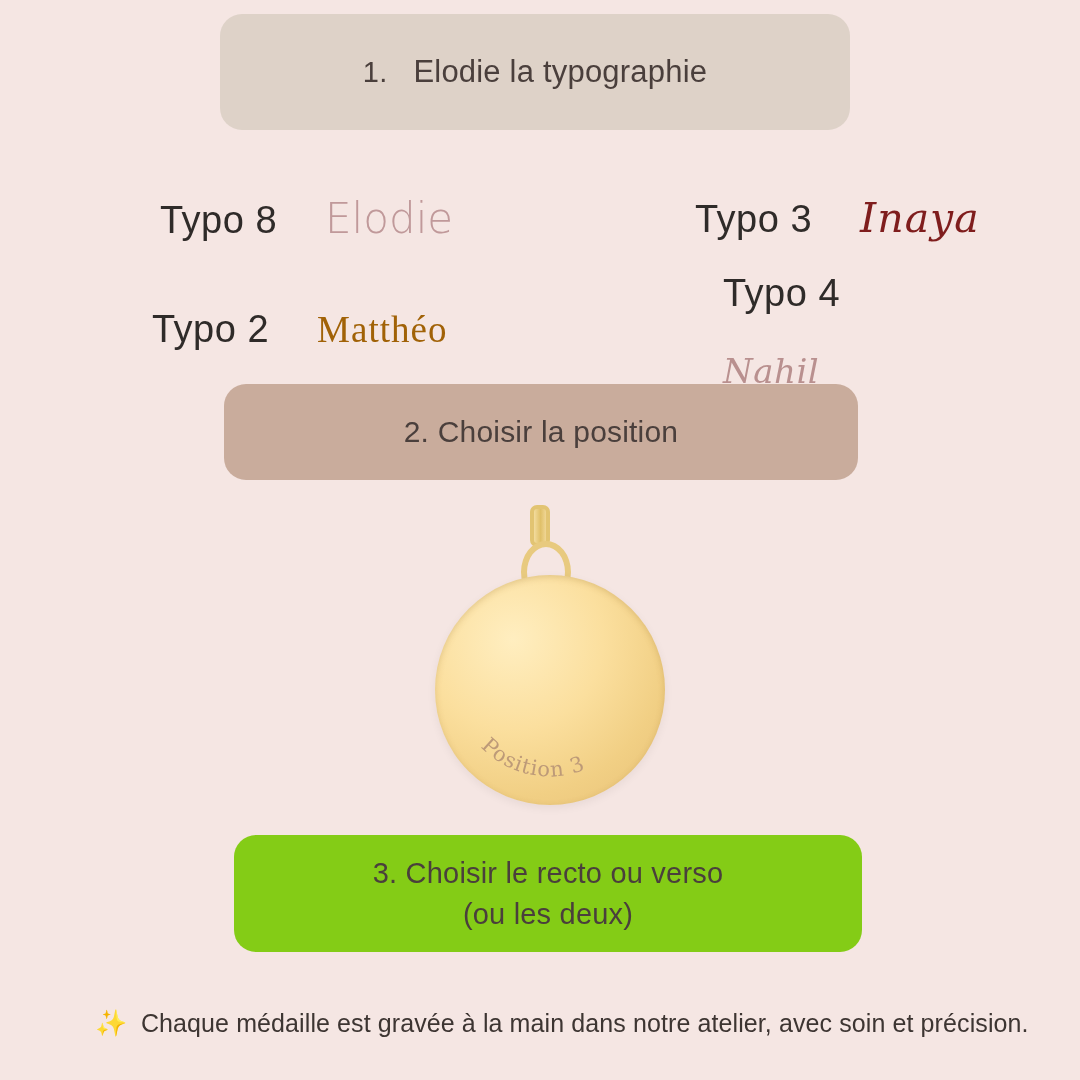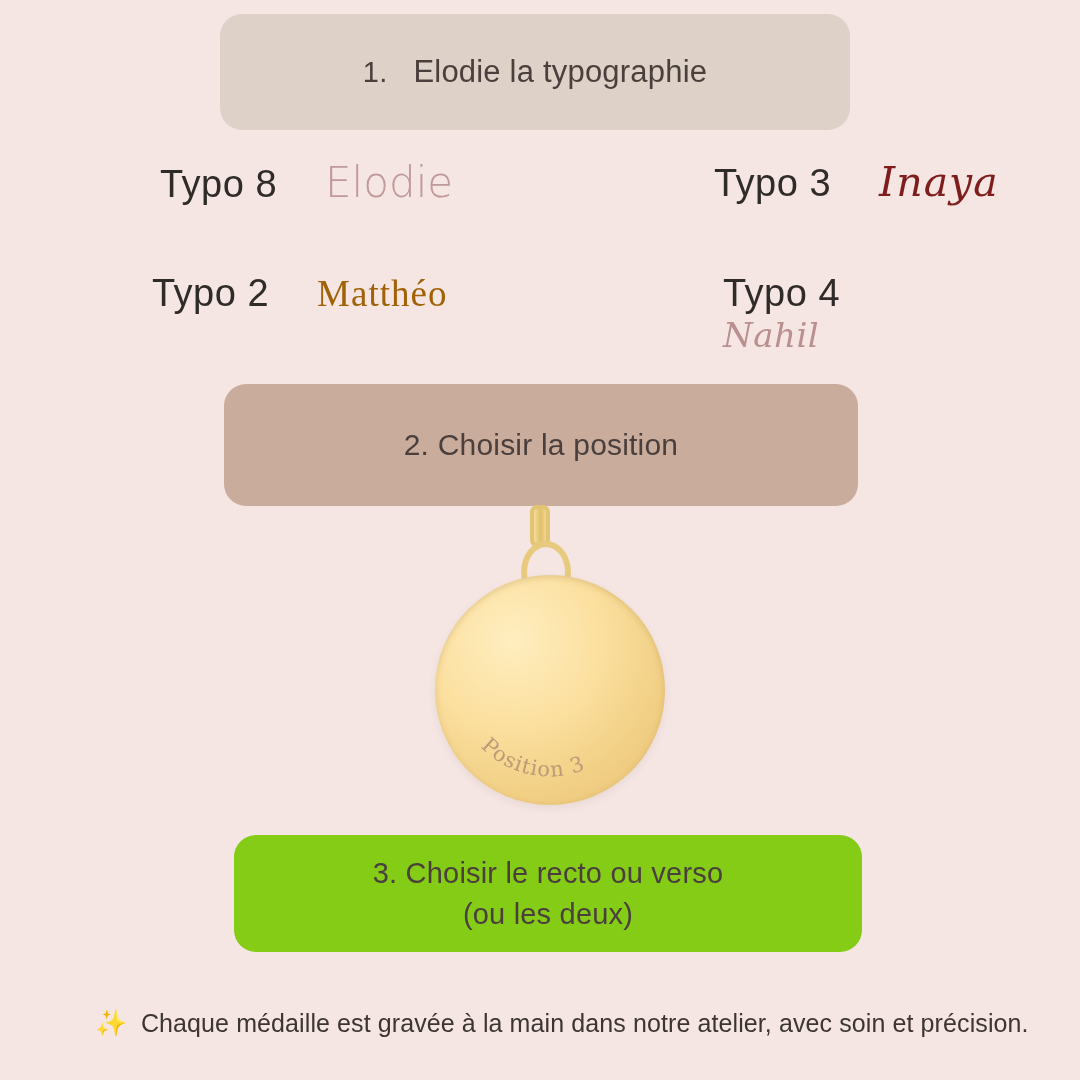--- a/index.html
+++ b/index.html
@@ -43,21 +43,21 @@
   }
   .banner-1 .num {
     margin-right: 26px;
     font-size: 29px;
   }
 
   .banner-2 {
     left: 224px;
     top: 384px;
     width: 634px;
-    height: 122px;
+    height: 96px;
     background: #c9ac9c;
     font-size: 30px;
   }
 
   .banner-3 {
     left: 234px;
     top: 835px;
     width: 628px;
     height: 117px;
     background: #84cc16;
@@ -75,39 +75,40 @@
   .typo-label {
     font-size: 38px;
     color: #2f2b29;
     letter-spacing: 0.5px;
     white-space: nowrap;
   }
   .typo-sample {
     margin-left: 48px;
     color: #c39e9c;
     white-space: nowrap;
+    margin-top: 36px;
   }
 
   .typo-1 { left: 160px; top: 158px; }
   .typo-1 .typo-sample {
     font-family: "DejaVu Sans", sans-serif;
     font-size: 42px;
     font-weight: 300;
     color: #c0999a;
   }
 
   .typo-2 { left: 152px; top: 272px; }
   .typo-2 .typo-sample {
     font-family: Liberation Serif, serif;
     font-size: 37px;
     color: #a16207;
     letter-spacing: 1px;
   }
 
-  .typo-3 { left: 714px; top: 158px; text-align: right; }
+  .typo-3 { left: 695px; top: 158px; text-align: right; }
   .typo-3 .typo-sample {
     font-family: "DejaVu Serif", serif;
     font-style: italic;
     font-size: 41px;
     color: #7f1d1d;
     letter-spacing: 1px;
   }
 
   .typo-4 { left: 675px; top: 272px; flex-direction: column; }
   .typo-4 .typo-sample {

